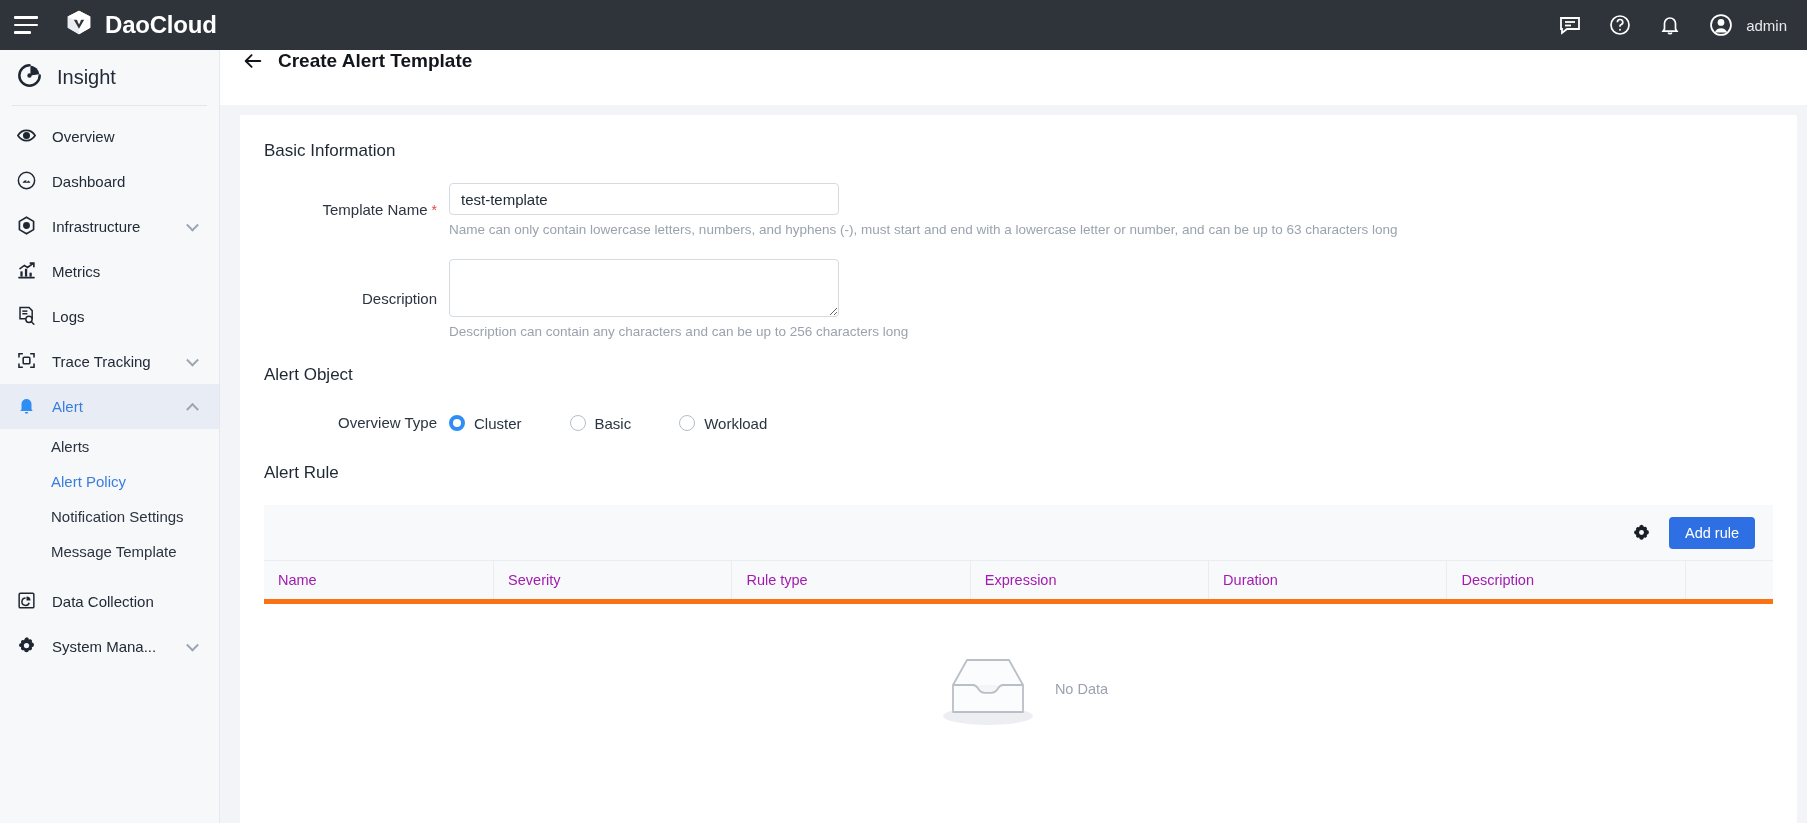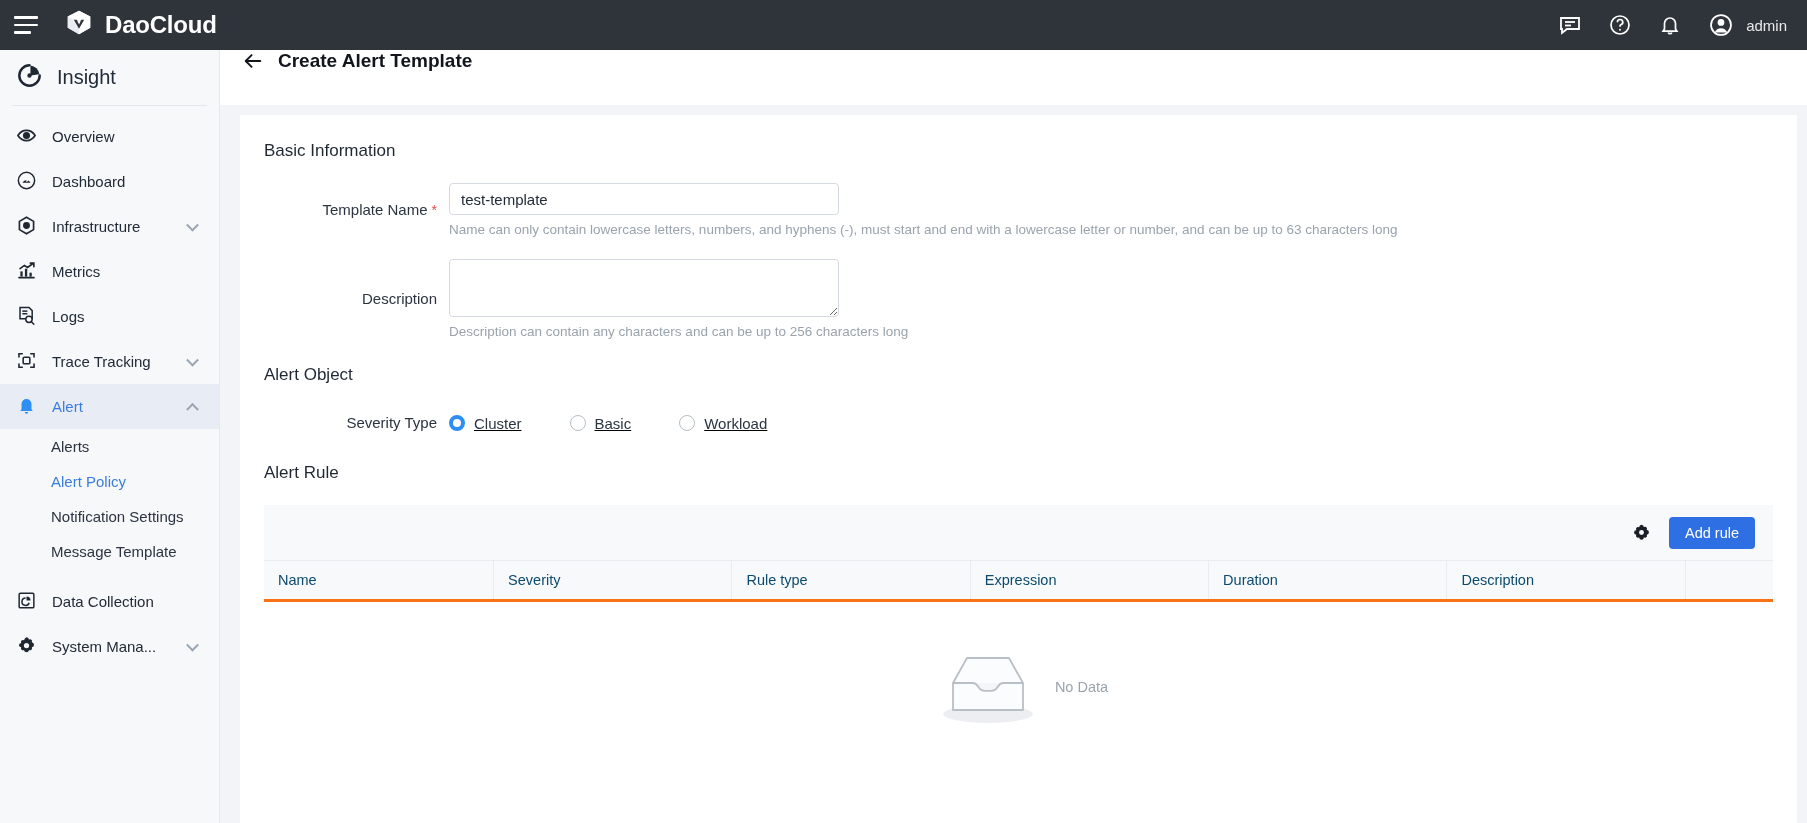--- a/index.html
+++ b/index.html
@@ -127,21 +127,21 @@
     border: 1px solid #d5dae1; border-radius: 4px;
     padding: 7px 11px; font-size: 15px; color: #222b38;
     font-family: "Liberation Sans", sans-serif; background: #fff;
     outline: none; resize: vertical; display: block;
   }
   .helper {
     font-size: 13.5px; color: #9aa3ad; margin-top: 7px;
   }
 
   
-  .radio-row { display: flex; align-items: center; gap: 0; height: 32px; text-decoration: underline; }
+  .radio-row { display: flex; align-items: center; gap: 0; height: 32px; }
   .radio-opt { display: flex; align-items: center; gap: 9px; margin-right: 48px; cursor: pointer; }
   .radio-circle {
     width: 16px; height: 16px; border-radius: 50%;
     border: 1.6px solid #b6bec7; background: #fff;
     display: flex; align-items: center; justify-content: center;
     flex: 0 0 16px;
   }
   .radio-opt.checked .radio-circle { border: 4.7px solid #2f8ef4; }
   .radio-label { font-size: 15px; color: #2b3440; }
 
@@ -155,23 +155,23 @@
   .gear-btn { cursor: pointer; display: flex; align-items: center; }
   .add-rule-btn {
     background: #2f6fe4; color: #fff; border: none;
     height: 32px; padding: 0 16px; border-radius: 4px;
     font-size: 14.5px; font-family: "Liberation Sans", sans-serif;
     cursor: pointer;
   }
   table.rules { width: 100%; border-collapse: collapse; table-layout: fixed; }
   table.rules th {
     background: #f7f9fb; text-align: left;
-    font-size: 14.5px; font-weight: normal; color: #0c4a6e;
+    font-size: 14.5px; font-weight: normal; color: #a21caf;
     padding: 11px 0 11px 14px;
-    border-top: 1px solid #e9ecf0; border-bottom: 3px solid #f97316;
+    border-top: 1px solid #e9ecf0; border-bottom: 5px solid #f97316;
     border-right: 1px solid #e9ecf0;
   }
   table.rules th:last-child { border-right: none; }
 
   .empty-state {
     height: 170px; display: flex; flex-direction: row;
     align-items: center; justify-content: center; gap: 8px;
   }
   .empty-label { font-size: 14.5px; color: #9aa3ad; }
 </style>
@@ -395,21 +395,21 @@
       <div class="form-label">Description</div>
       <div class="form-field">
         <textarea class="text-area" placeholder="" style=""></textarea>
         <div class="helper">Description can contain any characters and can be up to 256 characters long</div>
       </div>
     </div>
 
     <div class="section-title" style="margin-top:26px">Alert Object</div>
 
     <div class="form-row">
-      <div class="form-label">Severity Type</div>
+      <div class="form-label">Overview Type</div>
       <div class="form-field">
         <div class="radio-row">
           <div class="radio-opt checked">
             <span class="radio-circle"></span>
             <span class="radio-label">Cluster</span>
           </div>
           <div class="radio-opt">
             <span class="radio-circle"></span>
             <span class="radio-label">Basic</span>
           </div>

